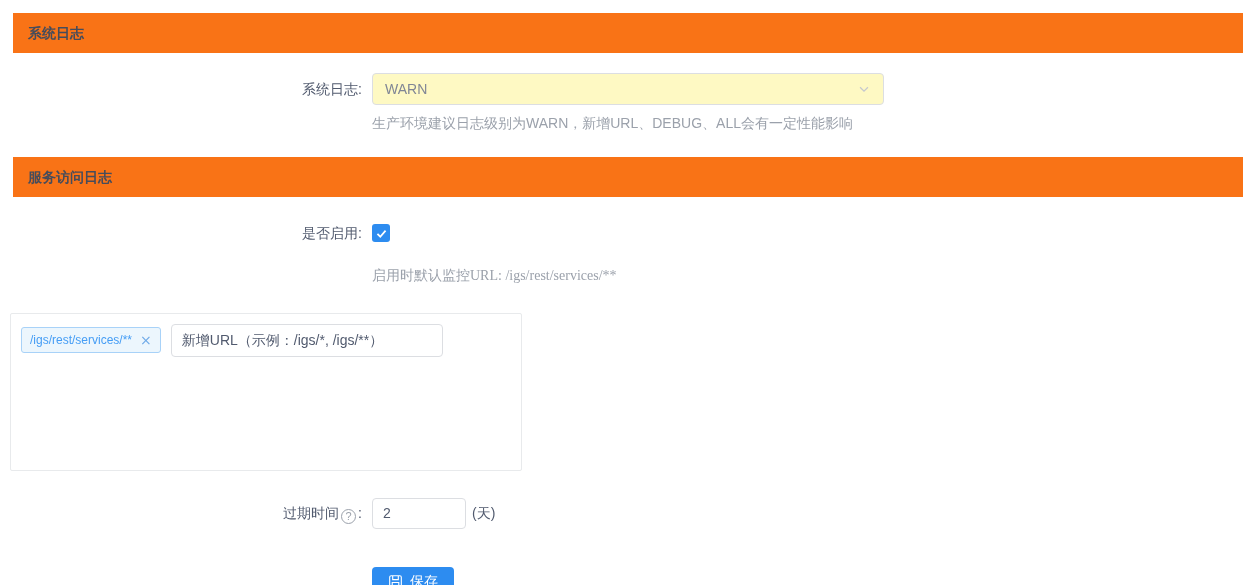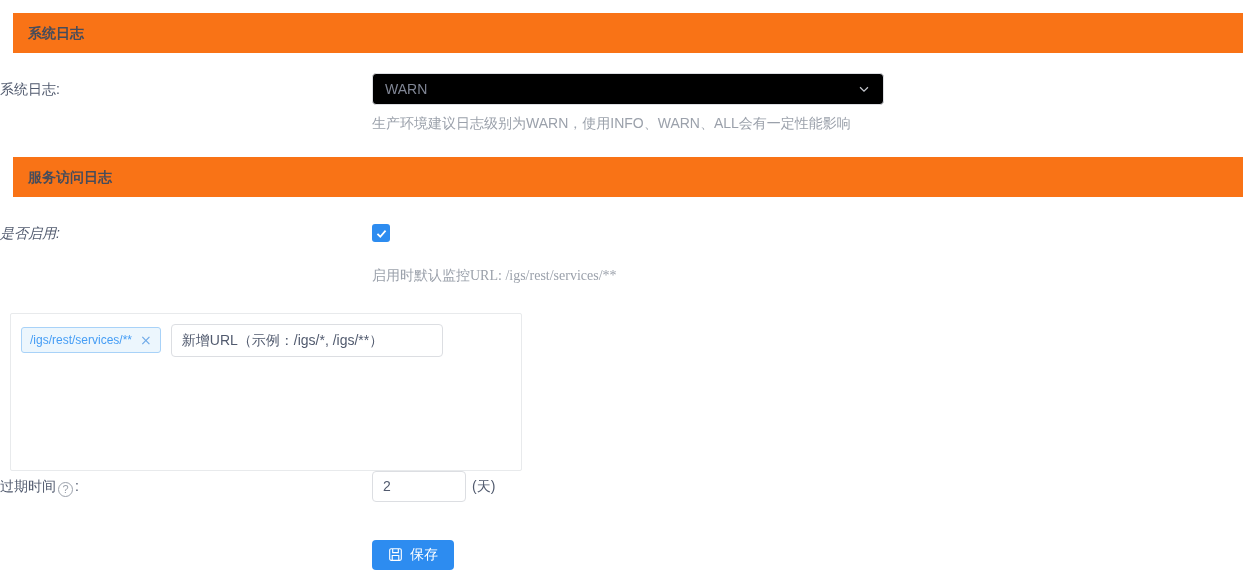--- a/index.html
+++ b/index.html
@@ -10,35 +10,35 @@
     font-size: 14px; color: #515a6e;
   }
   .section-bar {
     margin: 0 14px 0 13px; height: 40px; line-height: 40px;
     background: #f97316; padding-left: 15px;
     font-weight: bold; color: #464c5b; font-size: 14px;
   }
   .section-bar.first { margin-top: 13px; }
   .form-row { display: flex; align-items: flex-start; }
   .form-label {
-    width: 362px; flex: 0 0 362px; text-align: left;
+    width: 362px; flex: 0 0 362px; text-align: right;
     color: #515a6e; line-height: 32px; white-space: nowrap;
   }
   .form-control { margin-left: 10px; flex: 1; }
   .row-select { margin-top: 20px; }
   .select-box {
     width: 512px; height: 32px; border: 1px solid #dcdee2; border-radius: 4px;
-    background: #000000; display: flex; align-items: center; justify-content: space-between;
+    background: #fef9c3; display: flex; align-items: center; justify-content: space-between;
     padding: 0 12px; cursor: pointer;
   }
   .select-value { color: #808695; font-size: 14px; }
   .select-arrow { display: flex; align-items: center; }
   .helper { color: #9ba1ab; font-size: 14px; line-height: 18px; margin: 9px 0 0 372px; }
   .row-checkbox { margin-top: 27px; }
-  .form-label.cb-label { line-height: 18px; font-style: italic; }
+  .form-label.cb-label { line-height: 18px; }
   .checkbox {
     width: 18px; height: 18px; border-radius: 3px; background: #2d8cf0;
     display: inline-flex; align-items: center; justify-content: center; cursor: pointer;
   }
   .row-urls { margin-top: 28px; }
   .form-label.top-label { line-height: 16px; padding-top: 8px; }
   .url-box {
     width: 512px; height: 158px; border: 1px solid #e8eaec; border-radius: 2px;
     background: #fff; padding: 10px; display: flex; align-items: flex-start;
   }
@@ -50,21 +50,21 @@
   .tag-close {
     margin-left: 8px; color: #6faae8; font-size: 14px; cursor: pointer;
     line-height: 1; font-family: "DejaVu Sans", sans-serif;
   }
   .add-url-input {
     width: 272px; height: 33px; border: 1px solid #dcdee2; border-radius: 4px;
     padding: 0 10px; font-size: 14px; color: #515a6e; outline: none;
     font-family: "Liberation Sans", "DejaVu Sans", sans-serif;
   }
   .add-url-input::placeholder { color: #515a6e; opacity: 1; }
-  .row-expire { }
+  .row-expire { margin-top: 27px; }
   .help-icon {
     display: inline-flex; align-items: center; justify-content: center;
     width: 15px; height: 15px; border: 1px solid #9ba1ab; border-radius: 50%;
     color: #9ba1ab; font-size: 11px; vertical-align: -2px; margin: 0 2px;
     cursor: pointer; line-height: 1;
   }
   .expire-input {
     width: 94px; height: 31px; border: 1px solid #dcdee2; border-radius: 4px;
     padding: 0 10px; font-size: 14px; color: #515a6e; outline: none;
     font-family: "Liberation Sans", "DejaVu Sans", sans-serif;
@@ -90,21 +90,21 @@
     <div class="select-box">
       <span class="select-value">WARN</span>
       <span class="select-arrow">
         <svg width="14" height="14" viewBox="0 0 16 16">
           <polyline points="3.5,6 8,10.5 12.5,6" fill="none" stroke="#c5c8ce" stroke-width="1.4"></polyline>
         </svg>
       </span>
     </div>
   </div>
 </div>
-<div class="helper">生产环境建议日志级别为WARN，使用INFO、WARN、ALL会有一定性能影响</div>
+<div class="helper">生产环境建议日志级别为WARN，新增URL、DEBUG、ALL会有一定性能影响</div>
 
 <div class="section-bar" style="margin-top: 25px;">服务访问日志</div>
 
 <div class="form-row row-checkbox">
   <div class="form-label cb-label">是否启用:</div>
   <div class="form-control">
     <span class="checkbox">
       <span style="display:flex;">
         <svg width="13" height="13" viewBox="0 0 16 16">
           <polyline points="3,8.5 6.5,12 13,4.5" fill="none" stroke="#ffffff" stroke-width="2.2"></polyline>

